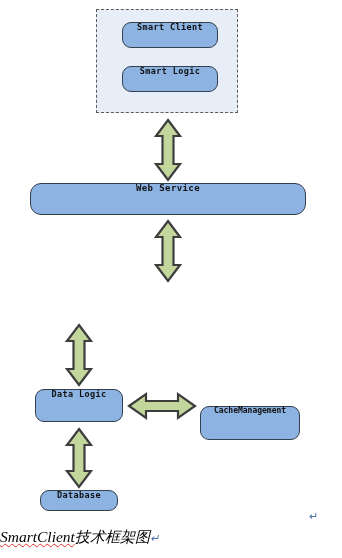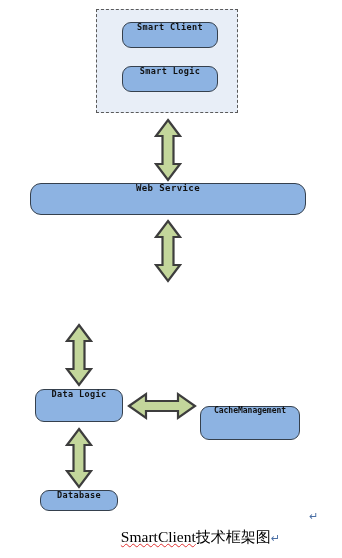--- a/index.html
+++ b/index.html
@@ -71,25 +71,26 @@
   .a-biz-data    { left:66px;  top:324px; width:26px; height:62px; }
   .a-data-db     { left:66px;  top:428px; width:26px; height:60px; }
   .a-data-cache  { left:128px; top:392px; width:68px; height:28px; }
 
   
   .caption {
     position: absolute;
     left: 0;
     top: 528px;
     width: 280px;
-    text-align: right;
+    text-align: left;
     font-family: "Liberation Serif", serif;
     font-size: 15.5px;
     color: #000000;
     white-space: nowrap;
+    font-style: italic;
   }
   .caption .misspelled {
     text-decoration: underline;
     text-decoration-style: wavy;
     text-decoration-color: #e03030;
     text-decoration-thickness: 1px;
     text-underline-offset: 1px;
   }
   .caption .cjk { font-family: "DejaVu Sans", sans-serif; font-size: 15px; }
   .caption .pilcrow { color: #4a6fa5; font-size: 11px; }

